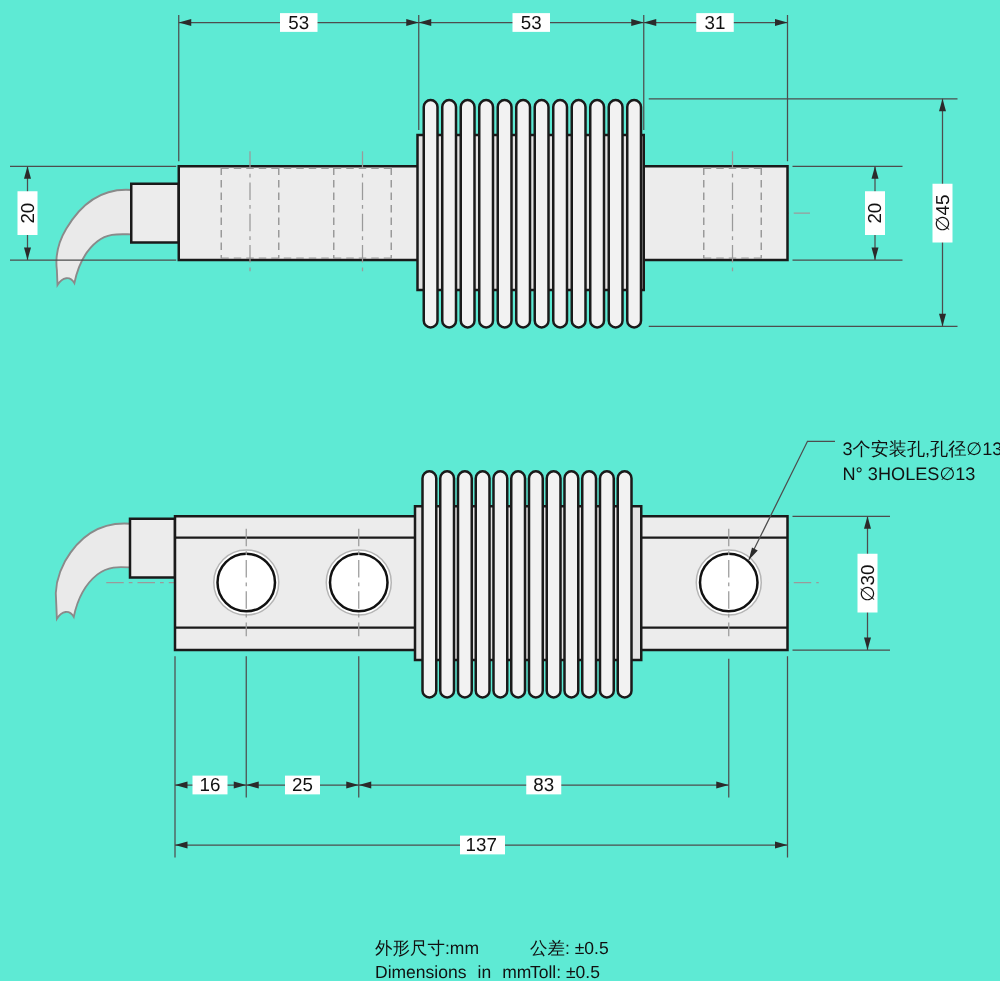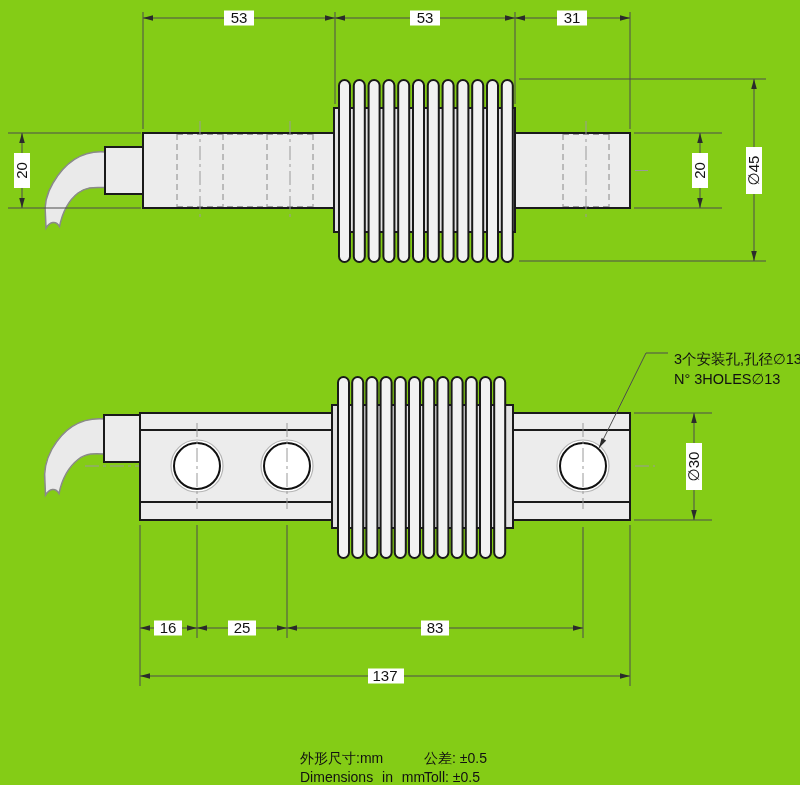--- a/index.html
+++ b/index.html
@@ -1,16 +1,16 @@
 <!DOCTYPE html>
 <html><head>
 <meta charset="utf-8">
 <style>
   html,body{margin:0;padding:0;background:#ffffff;}
-  .page{position:relative;width:800px;height:785px;background:#84cc16;overflow:hidden;}
+  .page{position:relative;width:800px;height:785px;background:#5eead4;overflow:hidden;}
   svg{display:block;}
   svg text{font-family:"Liberation Sans","DejaVu Sans",sans-serif;fill:#111;font-size:15px;}
   .outline{fill:#ececec;stroke:#1a1a1a;stroke-width:2;}
   .rib{fill:#f2f2f2;stroke:#1a1a1a;stroke-width:2;}
   .collar{fill:#e2e2e2;stroke:#1a1a1a;stroke-width:2;}
   .cable{fill:#eaeaea;stroke:#8a8a8a;stroke-width:1.5;}
   .thin{stroke:#1a1a1a;stroke-width:1.8;fill:none;}
   .dim{stroke:#4d4d4d;stroke-width:1;fill:none;}
   .arrow{fill:#2b2b2b;stroke:none;}
   .cl{stroke:#9a9a9a;stroke-width:1;stroke-dasharray:14 4 3 4;fill:none;}

